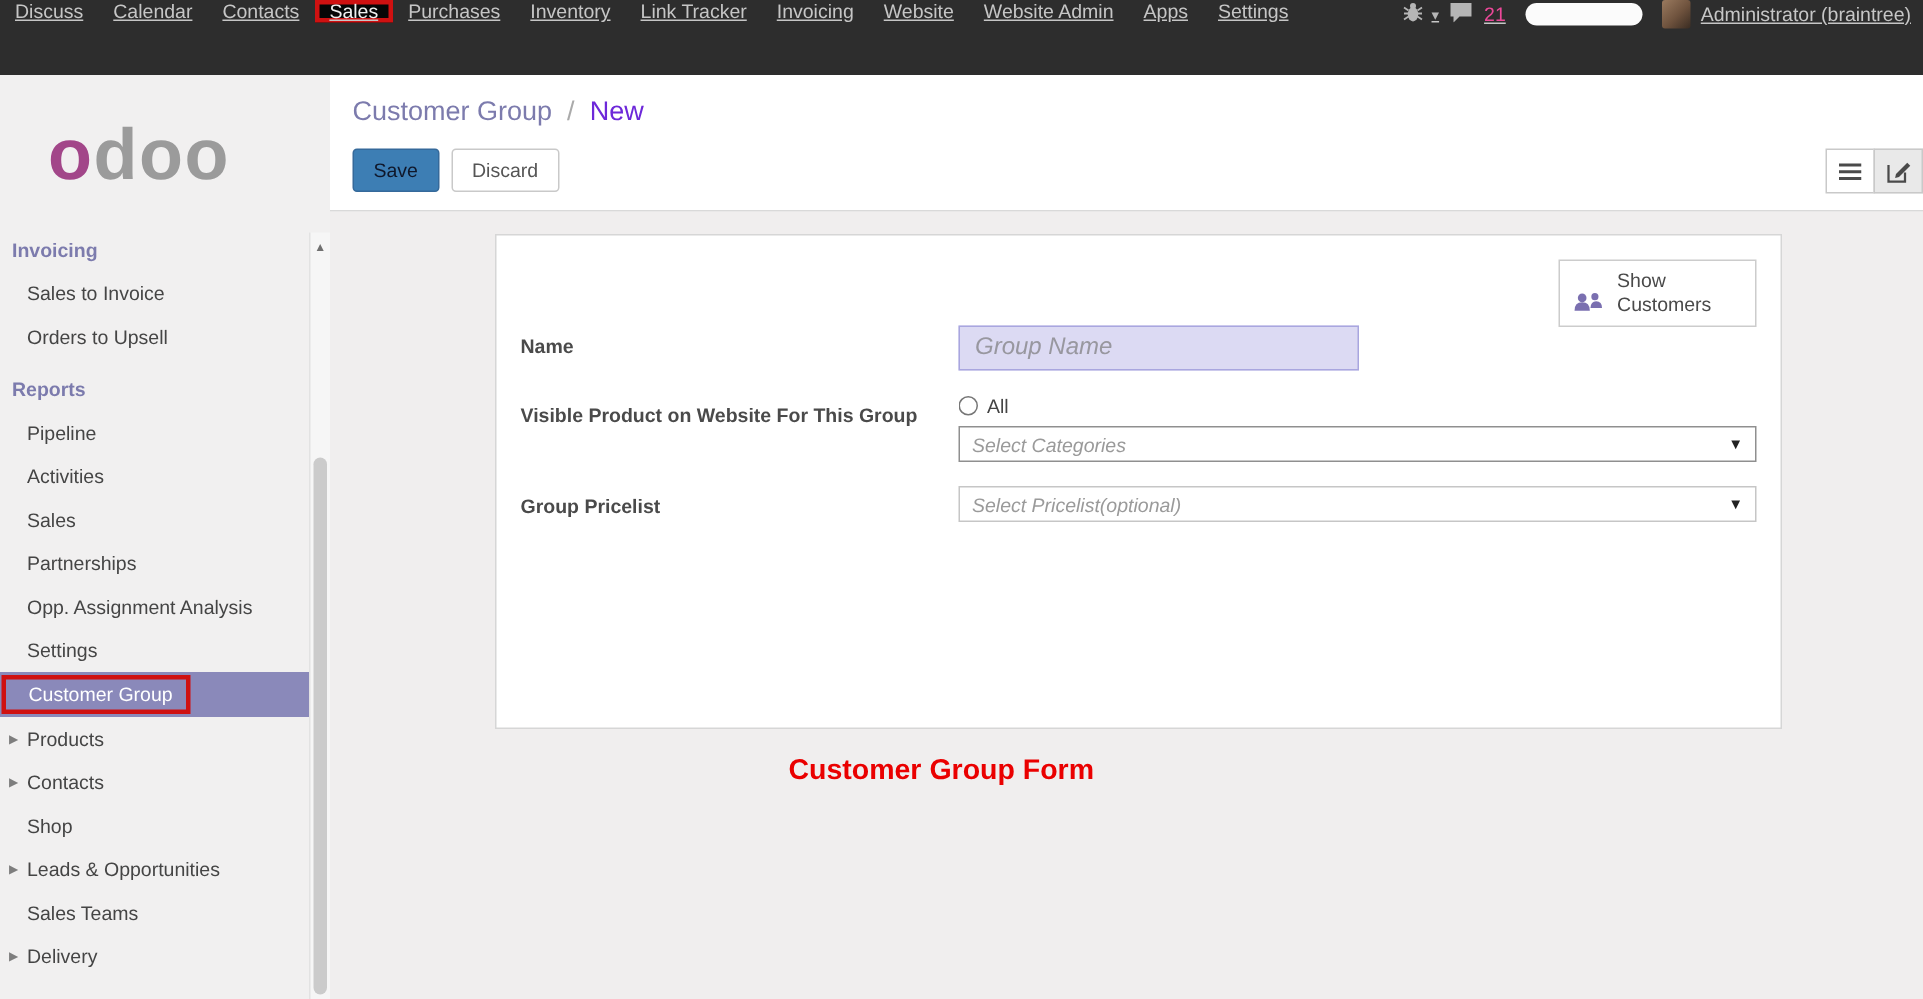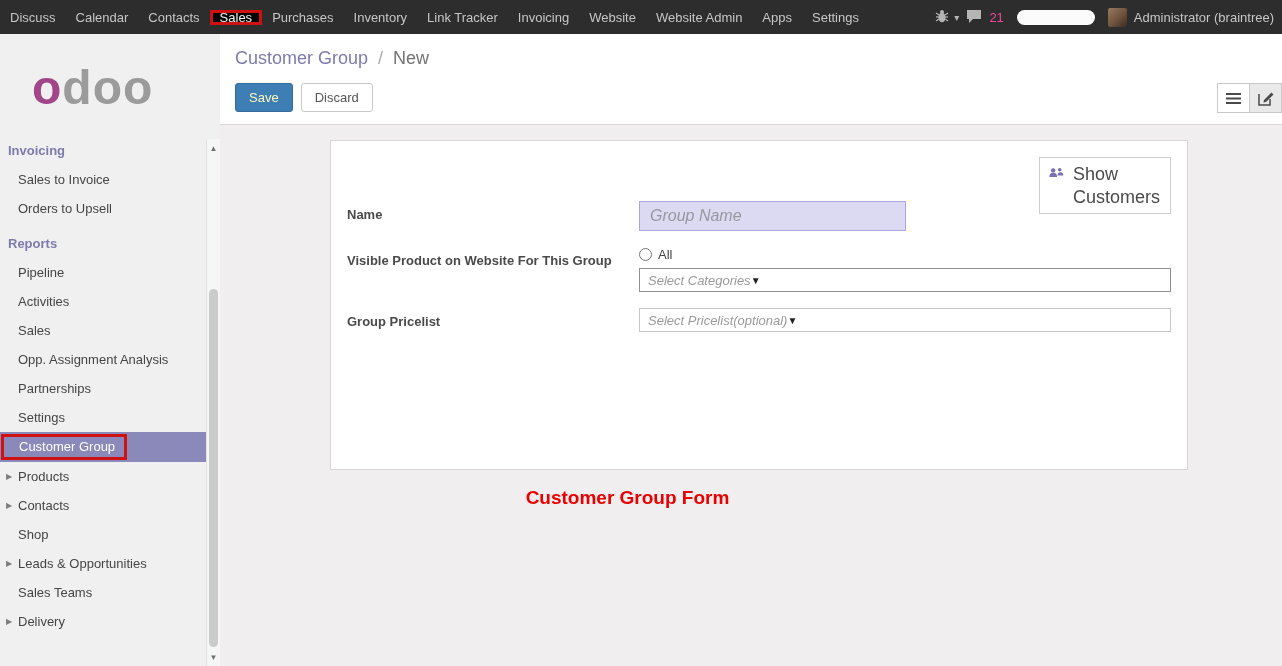--- a/index.html
+++ b/index.html
@@ -5,22 +5,22 @@
   * { box-sizing: border-box; }
   html,body { margin:0; padding:0; }
   body {
     width:1282px; height:666px; overflow:hidden;
     font-family:"Liberation Sans", sans-serif;
     background:#fff;
   }
 
   
   .topbar {
-    height:34px; background:#2d2d2d; display:flex; align-items:center;
-    color:#c6c6c6; font-size:13px;
+    height:50px; background:#2d2d2d; display:flex; align-items:flex-start;
+    color:#c6c6c6; font-size:13px;text-decoration:underline;
   }
   .tb-item { display:flex; align-items:center; padding:0 10px; cursor:pointer; white-space:nowrap; }
   .tb-item.active { background:#060606; color:#f0f0f0; box-shadow:inset 0 0 0 3px #cf1111; }
   .tb-right { margin-left:auto; display:flex; align-items:center; gap:7px; padding-right:8px; }
   .tb-caret { color:#b5b5b5; font-size:10px; margin-left:-3px; }
   .tb-count { color:#ec4899; }
   .tb-pill { width:78px; height:15px; background:#fbfbfb; border-radius:8px; margin:0 6px; }
   .tb-avatar { width:19px; height:19px; border-radius:2px;
     background:linear-gradient(135deg,#9a7a5f 0%,#6e523d 55%,#3a2c22 100%); }
   .tb-user { white-space:nowrap; }
@@ -48,51 +48,51 @@
   .sb-arrow.down { bottom:2px; }
   .sb-thumb { position:absolute; top:150px; height:358px; left:2px; width:9px;
     background:#cbcbcb; border-radius:5px; cursor:grab; }
 
   
   .main { flex:1; display:flex; flex-direction:column; background:#f0eeee; min-width:0; }
   .cpanel { background:#fff; border-bottom:1px solid #d9d9d9; padding:8px 0 12px 15px; position:relative; }
   .breadcrumb { font-size:18px; margin:6px 0 14px; }
   .bc-parent { color:#7c7bad; cursor:pointer; }
   .bc-sep { color:#aaa; margin:0 5px; }
-  .bc-current { color:#737373; }
+  .bc-current { color:#6d28d9; }
   .cp-buttons { display:flex; align-items:center; }
   .btn { font-size:13px; padding:6px 13px; border:1px solid #c9c9c9; background:#fff; color:#555;
     border-radius:3px; cursor:pointer; font-family:inherit; }
   .btn + .btn { margin-left:8px; }
-  .btn-primary { background:#3d7eb4; border-color:#35699a; color:#fef9c3; }
+  .btn-primary { background:#3d7eb4; border-color:#35699a; color:#0f172a; }
   .view-sw { position:absolute; right:0; bottom:11px; display:flex; }
   .vs-btn { width:33px; height:30px; border:1px solid #c9c9c9; background:#fff;
     display:flex; align-items:center; justify-content:center; margin-left:-1px; cursor:pointer; }
   .vs-btn.active { background:#e9e9e9; }
 
   .content { flex:1; overflow:hidden; }
 
   
   .sheet { width:858px; height:330px; margin:15px 94px 0 110px; background:#fff;
     border:1px solid #d6d6d6; padding:18px 16px; position:relative; }
   .show-cust { position:absolute; top:16px; right:16px; width:132px; min-height:40px;
-    border:1px solid #ccc; background:#fff; display:flex; align-items:flex-start; gap:8px;
-    padding:5px 8px; font-size:18px; color:#4a4a4a; cursor:pointer; text-align:left;
+    border:1px solid #ccc; background:#fff; display:flex; align-items:flex-end; gap:8px;
+    padding:5px 8px; font-size:13px; color:#4a4a4a; cursor:pointer; text-align:left;
     font-family:inherit; line-height:1.25; }
   .form-area { margin-top:42px; display:grid; grid-template-columns:292px 1fr; }
   .lbl { font-weight:bold; color:#4a4a4a; font-size:13px; padding-top:6px; }
   .row-gap { margin-top:16px; }
   .name-input { width:267px; height:30px; background:#dcdaf3; border:1px solid #a9a6df;
     padding:0 10px; font-size:16px; font-family:inherit; color:#333; }
   .name-input::placeholder { color:#98979f; font-style:italic; }
   .radio-line { display:flex; gap:6px; font-size:13px; color:#454545;
     margin-bottom:3px; cursor:pointer; }
   .radio-line input { margin:0; }
   .fake-select { height:24px; border:1px solid #8f8f8f; background:#fff; display:flex;
-    align-items:center; padding:0 8px; font-size:13px;
+    align-items:center; justify-content:space-between; padding:0 8px; font-size:13px;
     color:#9a9a9a; font-style:italic; cursor:pointer; width:100%; }
   .fake-select .arrow { color:#222; font-style:normal; font-size:10px; }
   .fake-select.cats { margin-top:6px; }
   .fake-select.pricelist { border-color:#c6c6c6; }
 
   .caption { width:815px; text-align:center; font-size:19px; font-weight:bold;
     color:#ea0000; margin-top:17px; }
 </style>
 </head>
 <body>
@@ -146,22 +146,22 @@
 
     <div class="menu">
       <div class="sec-heading">Invoicing</div>
       <div class="menu-item">Sales to Invoice</div>
       <div class="menu-item">Orders to Upsell</div>
 
       <div class="sec-heading">Reports</div>
       <div class="menu-item">Pipeline</div>
       <div class="menu-item">Activities</div>
       <div class="menu-item">Sales</div>
+      <div class="menu-item">Partnerships</div>
       <div class="menu-item">Opp. Assignment Analysis</div>
-      <div class="menu-item">Partnerships</div>
 
       <div class="menu-item">Settings</div>
       <div class="menu-item selected">
         <span class="red-wrap">Customer Group</span>
       </div>
       <div class="menu-item">
         <span class="exp">▶</span><span>Products</span>
       </div>
       <div class="menu-item">
         <span class="exp">▶</span><span>Contacts</span>

